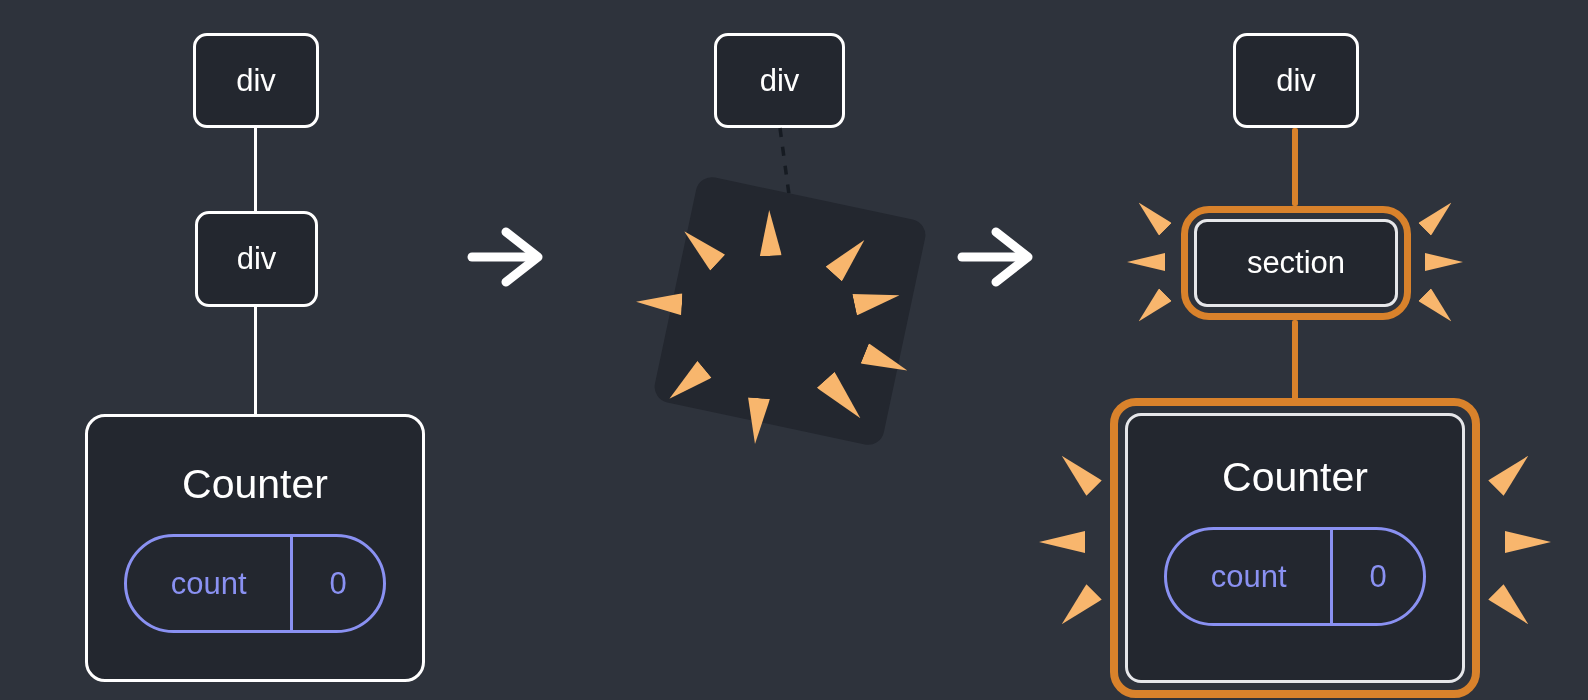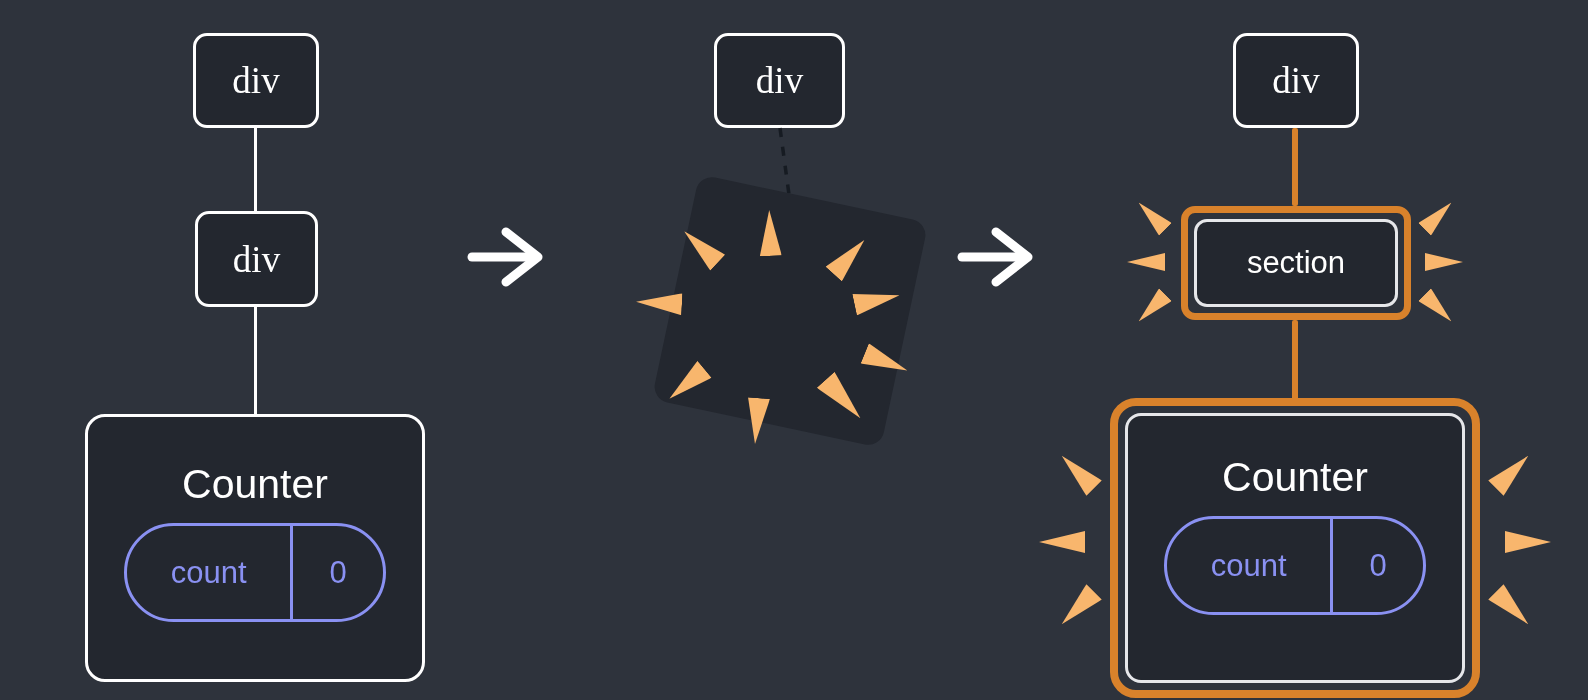--- a/index.html
+++ b/index.html
@@ -17,46 +17,46 @@
   body { margin: 0; background: var(--canvas-bg); }
   .canvas {
     position: relative; width: 1588px; height: 700px;
     background: var(--canvas-bg); overflow: hidden;
     font-family: "Liberation Sans", sans-serif;
   }
   .node {
     position: absolute; background: var(--box-fill);
     border: 3px solid var(--box-border); border-radius: 14px;
     display: flex; align-items: center; justify-content: center;
-    color: var(--text); font-size: 37px; font-weight: 500; font-family: Liberation Serif, serif;
+    color: var(--text); font-size: 31px; font-weight: 500;
   }
   .connector-v { position: absolute; width: 3px; background: var(--box-border); }
   .connector-v.orange { width: 6px; background: var(--highlight); border-radius: 2px; }
   .card {
     position: absolute; background: var(--box-fill);
     border: 3px solid var(--box-border); border-radius: 20px;
     display: flex; flex-direction: column; align-items: center;
   }
   .card-title { color: var(--text); font-size: 41px; font-weight: 500; margin-top: 46px; line-height: 42px; }
   .pill {
-    margin-top: 18px; width: 262px; height: 99px;
+    margin-top: 29px; width: 262px; height: 99px;
     border: 3px solid var(--purple); border-radius: 60px;
     display: flex; overflow: hidden;
   }
   .pill-key {
     flex: 0 0 65%; display: flex; align-items: center; justify-content: center;
     border-right: 3px solid var(--purple); color: var(--purple); font-size: 31px;
   }
   .pill-val {
     flex: 1; display: flex; align-items: center; justify-content: center;
     color: var(--purple); font-size: 31px;
   }
   .hl-outer {
     position: absolute; border: 7px solid var(--highlight);
-    border-radius: 14px; padding: 6px; background: transparent;
+    border-radius: 28px; padding: 6px; background: transparent;
   }
   .hl-inner {
     width: 100%; height: 100%; background: var(--box-fill);
     border: 3px solid var(--inner-border); border-radius: 13px;
     display: flex; align-items: center; justify-content: center;
     color: var(--text); font-size: 31px; font-weight: 500;
   }
   .hl-inner.column {
     flex-direction: column; justify-content: flex-start; border-radius: 16px;
   }

